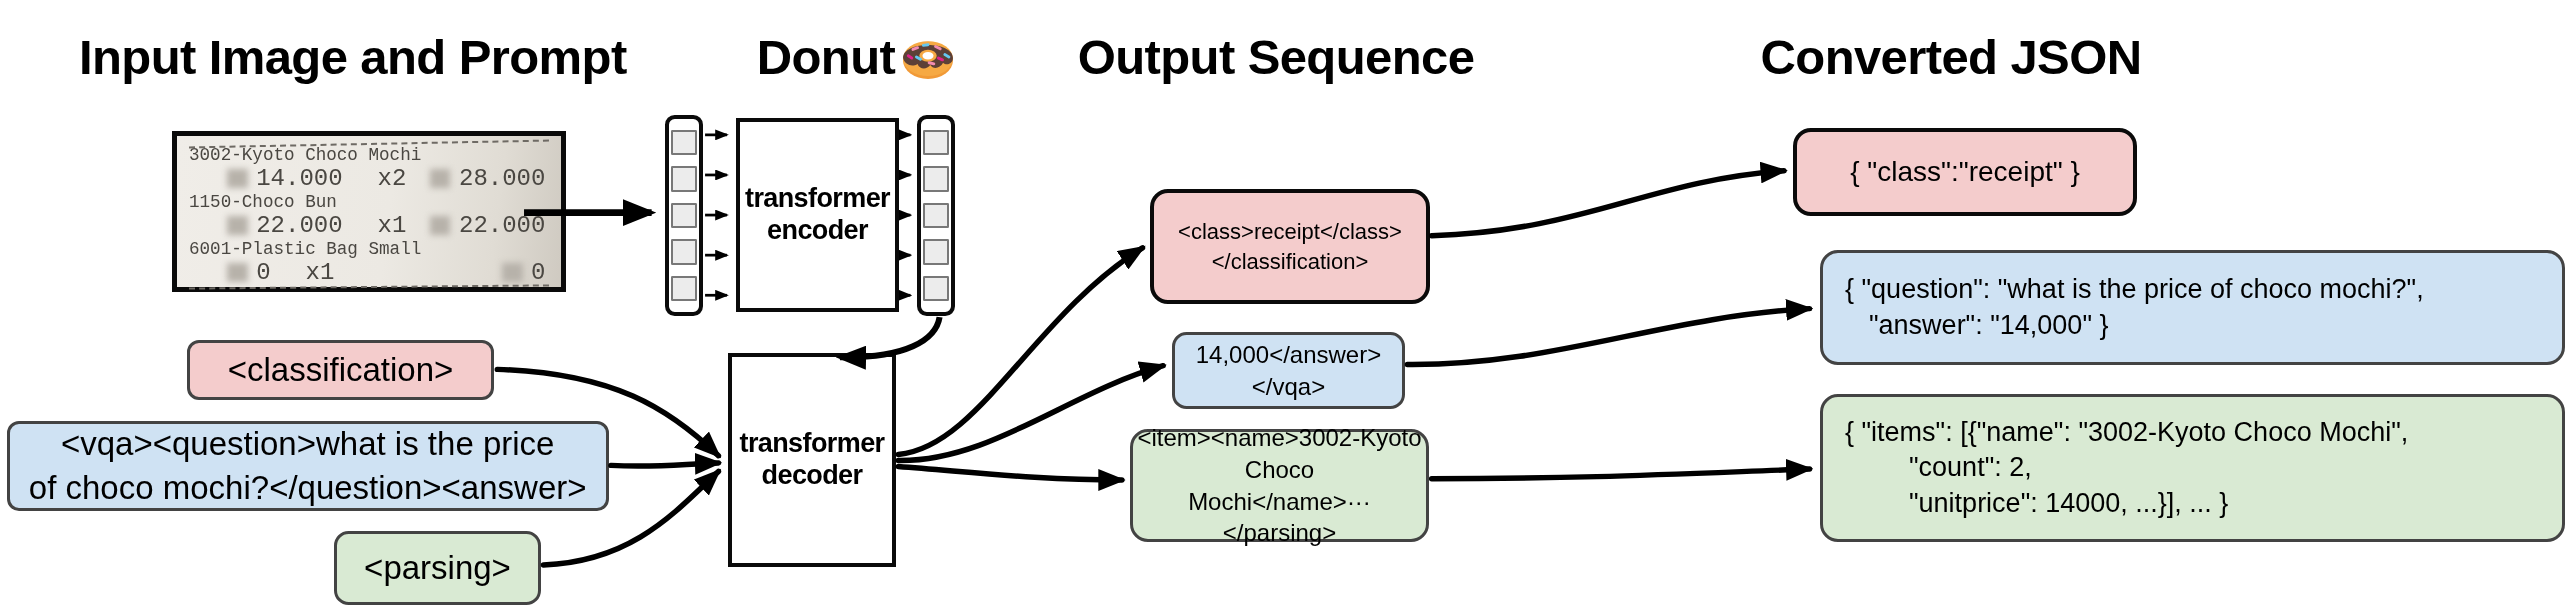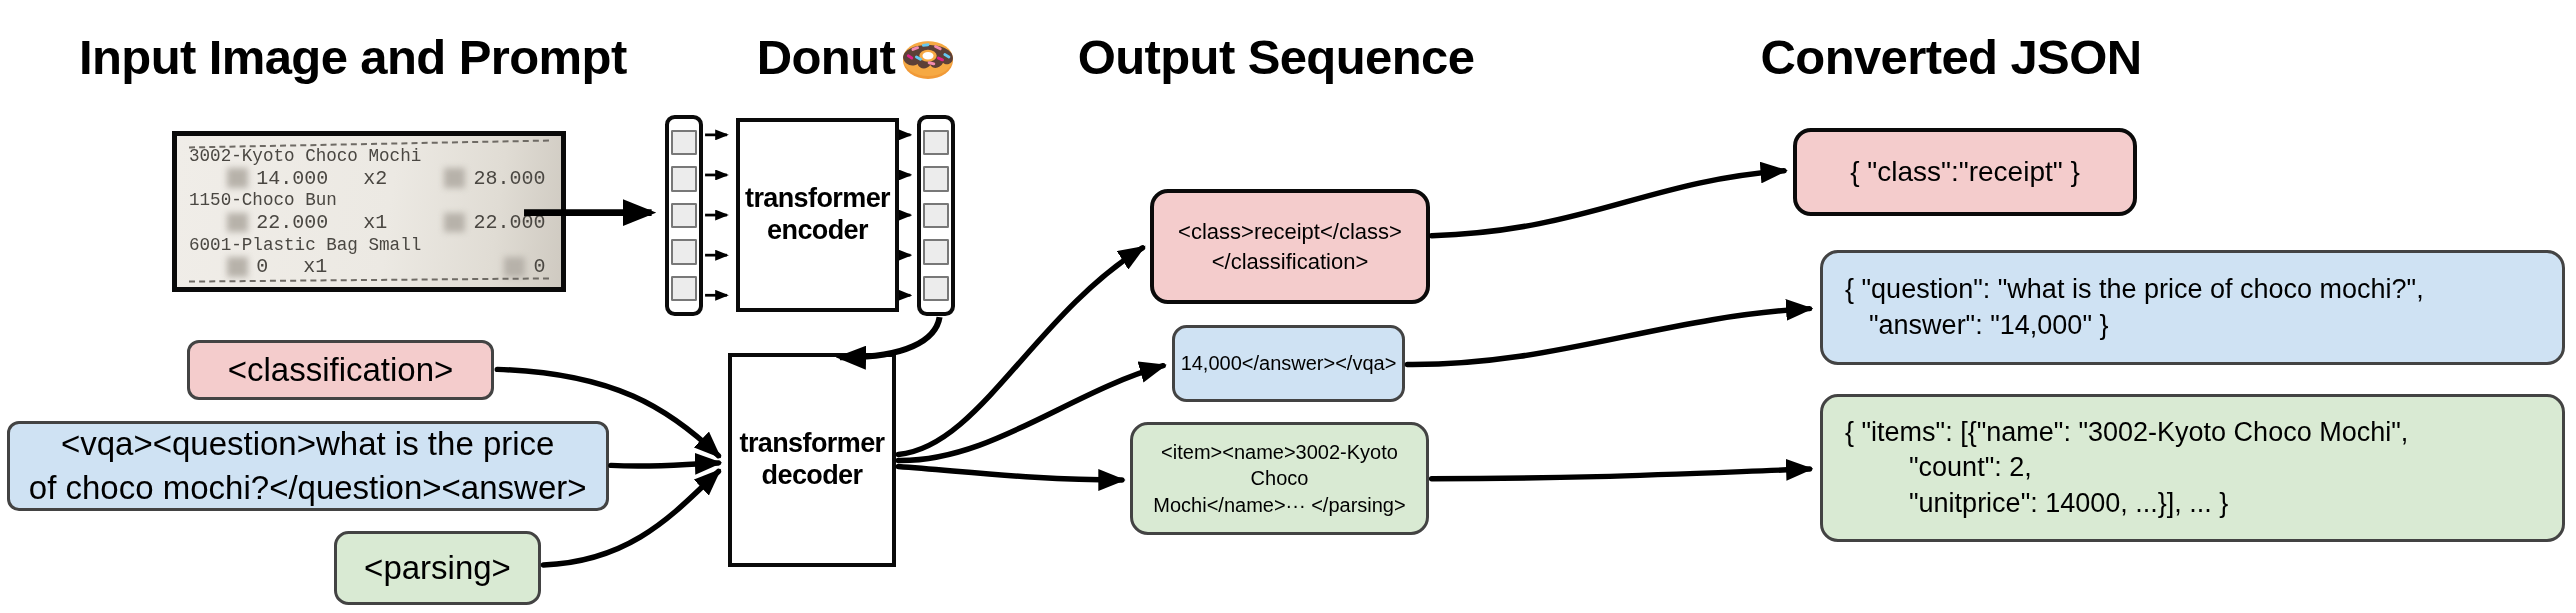--- a/index.html
+++ b/index.html
@@ -18,39 +18,39 @@
     background:linear-gradient(97deg,#f0ede8 0%,#ece9e3 55%,#e0dcd4 82%,#cfcac1 100%);
     font-family:"Liberation Mono","DejaVu Sans Mono",monospace;
     color:#4a4742;display:flex;flex-direction:column;justify-content:space-between;
     padding:7.3px 12px 6px 12px;
     margin-left:44px;
   }
   .r-dash{height:0;border-top:2.4px dashed #6e6a64;}
   .r-dash.top{transform:rotate(-1.1deg);}
   .r-dash.bot{transform:rotate(-0.5deg);}
   .r-name{font-size:17.6px;letter-spacing:0;}
-  .r-detail{display:flex;align-items:center;font-size:20px;padding-left:38px;}
+  .r-detail{display:flex;align-items:center;font-size:24px;padding-left:38px;}
   .r-detail .qty{margin-left:35px;}
   .r-right{margin-left:auto;display:flex;align-items:center;margin-right:3.6px;}
   .redact{display:inline-block;width:20.7px;height:19.4px;background:#b7b2aa;
     filter:blur(3px);margin-right:8.5px;flex:0 0 auto;}
   
   .box{
     position:absolute;box-sizing:border-box;display:flex;flex-direction:column;
     justify-content:center;align-items:center;text-align:center;
     border-radius:16px;line-height:1.32;
   }
   .pink{background:#f4cccc;}
   .blue{background:#cfe2f3;}
   .green{background:#d9ead3;}
   .bd-gray{border:3.6px solid #434343;}
   .bd-black{border:4.9px solid #0a0a0a;}
   .prompt-text{font-size:33px;}
   .out-text-lg{font-size:22px;text-align:right;}
-  .out-text{font-size:20px;}
+  .out-text{font-size:24px;margin-top:7px;}
   .json-text{font-size:27px;}
   .left-align{align-items:flex-start;text-align:left;}
   .indent{padding-left:64px;}
   
   .tokcol{
     position:absolute;width:38px;height:201px;box-sizing:border-box;
     border:4.3px solid #0a0a0a;border-radius:9.7px;background:#fff;
     display:flex;flex-direction:column;justify-content:space-evenly;align-items:center;
   }
   .tok{width:25.5px;height:25.5px;background:#ececec;border:2.4px solid #787878;

